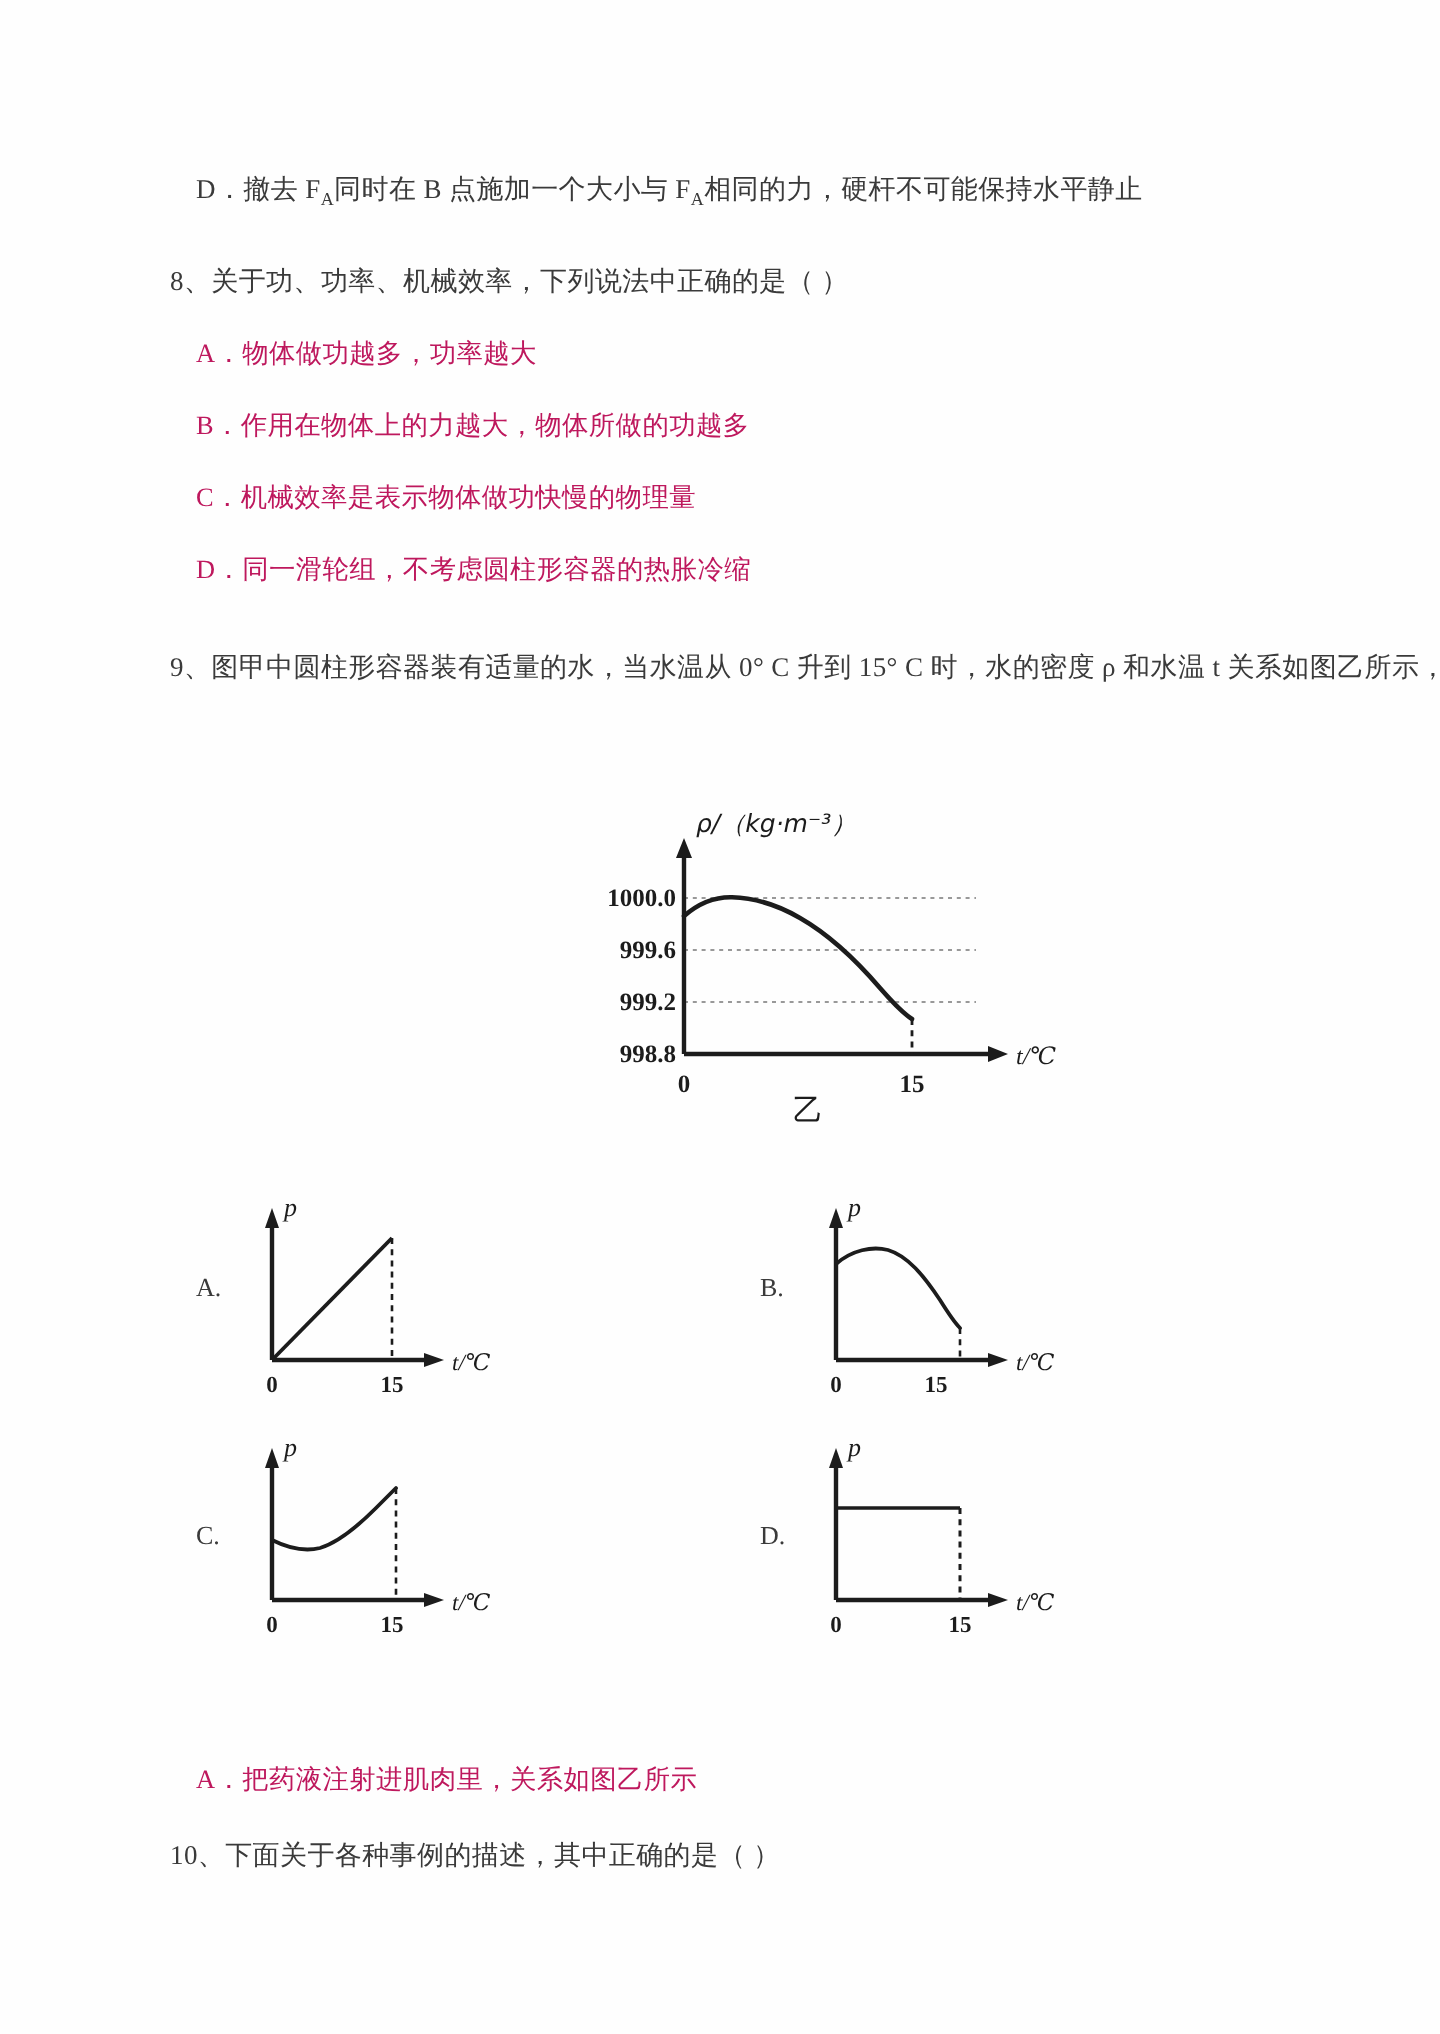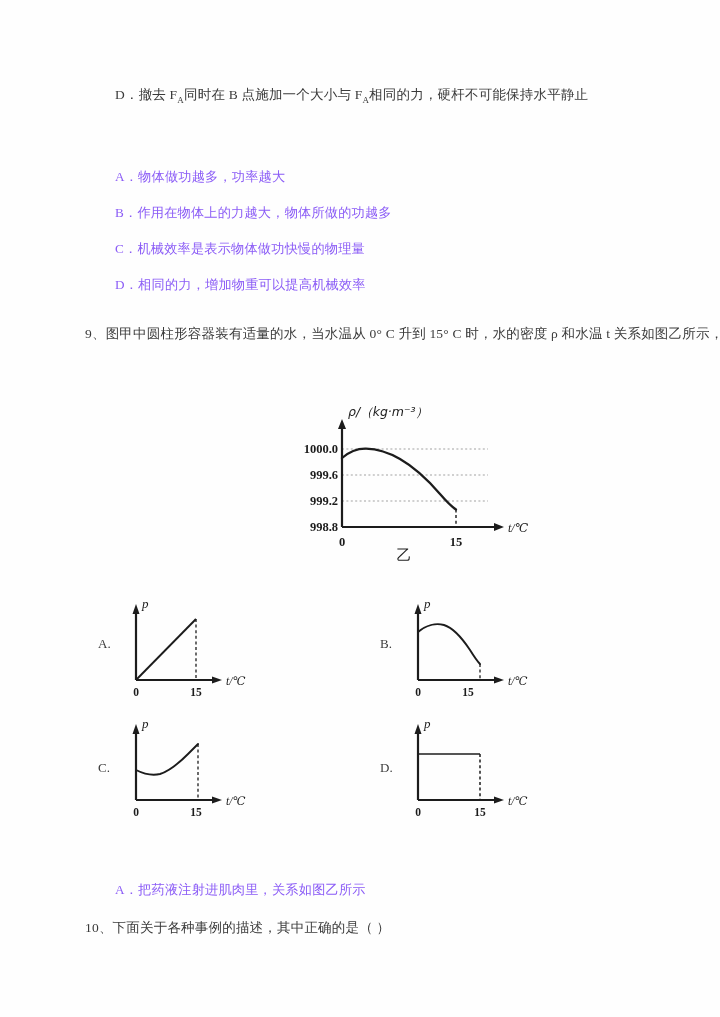--- a/index.html
+++ b/index.html
@@ -27,26 +27,26 @@
     font-size: 13.5px;
     line-height: 20px;
     color: #3a3a3a;
     white-space: nowrap;
     letter-spacing: 0.2px;
   }
   .opt {
     position: absolute;
     font-size: 13.2px;
     line-height: 20px;
-    color: #8b5cf6;
+    color: #be185d;
     white-space: nowrap;
     letter-spacing: 0.2px;
   }
   .qnum { left: 85px; }
-  .qopt { left: 115px; font-family: Liberation Serif, serif; }
+  .qopt { left: 98px; font-family: Liberation Serif, serif; }
 
   .sub { font-size: 9px; vertical-align: sub; }
 
   .q9body {
     left: 85px;
     width: 545px;
     font-size: 13.5px;
     line-height: 23px;
     text-align: justify;
   }
@@ -60,24 +60,25 @@
 </style>
 </head>
 <body>
 
 <div class="page">
 
   <div class="qline qopt" style="top:85px;">
     <span>D．撤去 F</span><span class="sub">A</span><span>同时在 B 点施加一个大小与 F</span><span class="sub">A</span><span>相同的力，硬杆不可能保持水平静止</span>
   </div>
 
+  <div class="qline qnum" style="top:131px;">8、关于功、功率、机械效率，下列说法中正确的是（        ）</div>
   <div class="opt qopt" style="top:167px;">A．物体做功越多，功率越大</div>
   <div class="opt qopt" style="top:239px;">C．机械效率是表示物体做功快慢的物理量</div>
   <div class="opt qopt" style="top:203px;">B．作用在物体上的力越大，物体所做的功越多</div>
-  <div class="opt qopt" style="top:275px;">D．相同的力，增加物重可以提高机械效率</div>
+  <div class="opt qopt" style="top:275px;">D．同一滑轮组，不考虑圆柱形容器的热胀冷缩</div>
 
   <div class="qline q9body" style="top:322px;">9、图甲中圆柱形容器装有适量的水，当水温从 0° C 升到 15° C 时，水的密度 ρ 和水温 t 关系如图乙所示，此过程水的质量不变，不考虑圆柱形容器的热胀冷缩，下列选项中能正确反映图甲中容器底受到水的压强 p 和水温 t 关系的是（        ）</div>
 
 
   <div class="figwrap" style="left:300px; top:403px;">
     <svg width="240" height="160" viewBox="0 0 240 160">
 
       <line x1="42" y1="46" x2="188" y2="46" stroke="#999" stroke-width="0.9" stroke-dasharray="2,2.4"></line>
       <line x1="42" y1="72" x2="188" y2="72" stroke="#999" stroke-width="0.9" stroke-dasharray="2,2.4"></line>
       <line x1="42" y1="98" x2="188" y2="98" stroke="#999" stroke-width="0.9" stroke-dasharray="2,2.4"></line>

